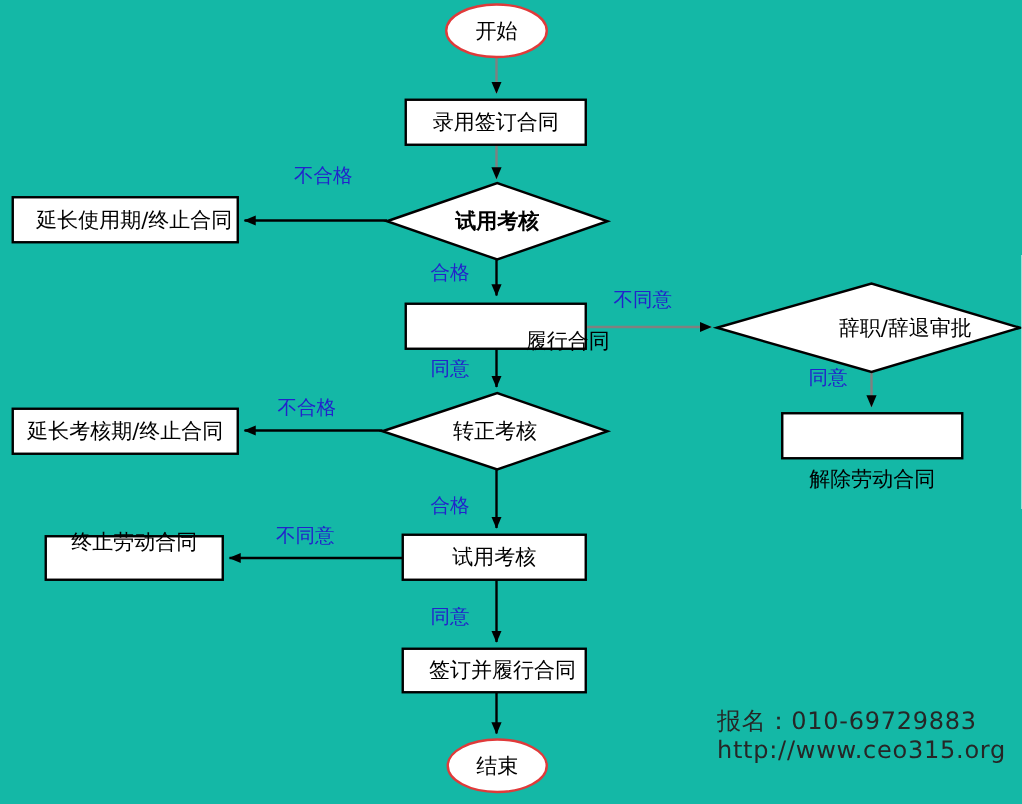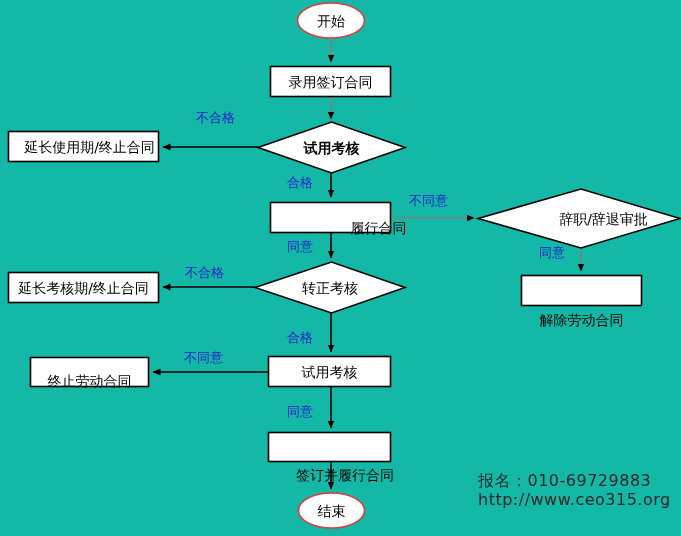--- a/index.html
+++ b/index.html
@@ -119,23 +119,23 @@
   <div class="node-label" style="left:502px; top:203px; width:203px; height:31px;">辞职/辞退审批</div>
 
   <div class="node-label" style="left:521px; top:275px; width:121px; height:31px;margin-top:29px;">解除劳动合同</div>
 
   <div class="node-label" style="left:255px; top:272px; width:150px; height:31px;">转正考核</div>
 
   <div class="node-label" style="left:8px; top:272px; width:151px; height:31px;">延长考核期/终止合同</div>
 
   <div class="node-label" style="left:268px; top:356px; width:123px; height:31px;">试用考核</div>
 
-  <div class="node-label" style="left:30px; top:366px; width:119px; height:30px;">终止劳动合同</div>
+  <div class="node-label" style="left:30px; top:347px; width:119px; height:30px;">终止劳动合同</div>
 
-  <div class="node-label" style="left:284px; top:432px; width:122px; height:30px;margin-top:28px;">签订并履行合同</div>
+  <div class="node-label" style="left:274px; top:432px; width:122px; height:30px;">签订并履行合同</div>
 
   <div class="node-label" style="left:298px; top:493px; width:67px; height:35px;">结束</div>
 
   <div class="edge-label" style="left:196px; top:111px;">不合格</div>
 
   <div class="edge-label" style="left:287px; top:176px;">合格</div>
 
   <div class="edge-label" style="left:409px; top:194px;">不同意</div>
 
   <div class="edge-label" style="left:539px; top:246px;">同意</div>

